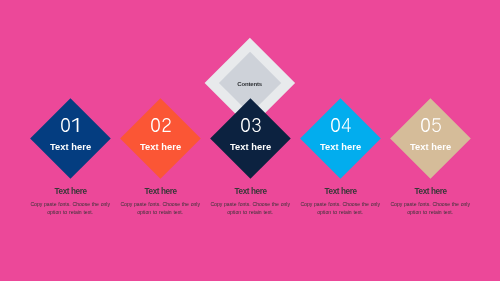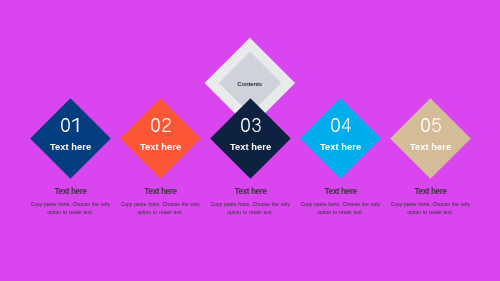--- a/index.html
+++ b/index.html
@@ -1,19 +1,19 @@
 <!DOCTYPE html>
 <html><head>
 <meta charset="utf-8">
 <title>Diamond milestone slide</title>
 <style>
   html,body{margin:0;padding:0;}
   body{width:500px;height:281px;overflow:hidden;background:#ffffff;
        font-family:"Liberation Sans",sans-serif;}
-  #slide{position:relative;width:500px;height:281px;background:#d946ef;}
+  #slide{position:relative;width:500px;height:281px;background:#ec4899;}
 
   
   .dia{position:absolute;transform:rotate(45deg);}
   .dia-outer{left:217.745px;top:51.445px;width:63.71px;height:63.71px;z-index:1;}
   .dia-inner{left:227.538px;top:61.238px;width:44.123px;height:44.123px;z-index:2;}
   .dia-item{top:109.739px;width:56.922px;height:56.922px;z-index:4;}
   .it1 .dia-item{left:41.739px;}
   .it2 .dia-item{left:131.739px;}
   .it3 .dia-item{left:221.739px;}
   .it4 .dia-item{left:311.739px;}

